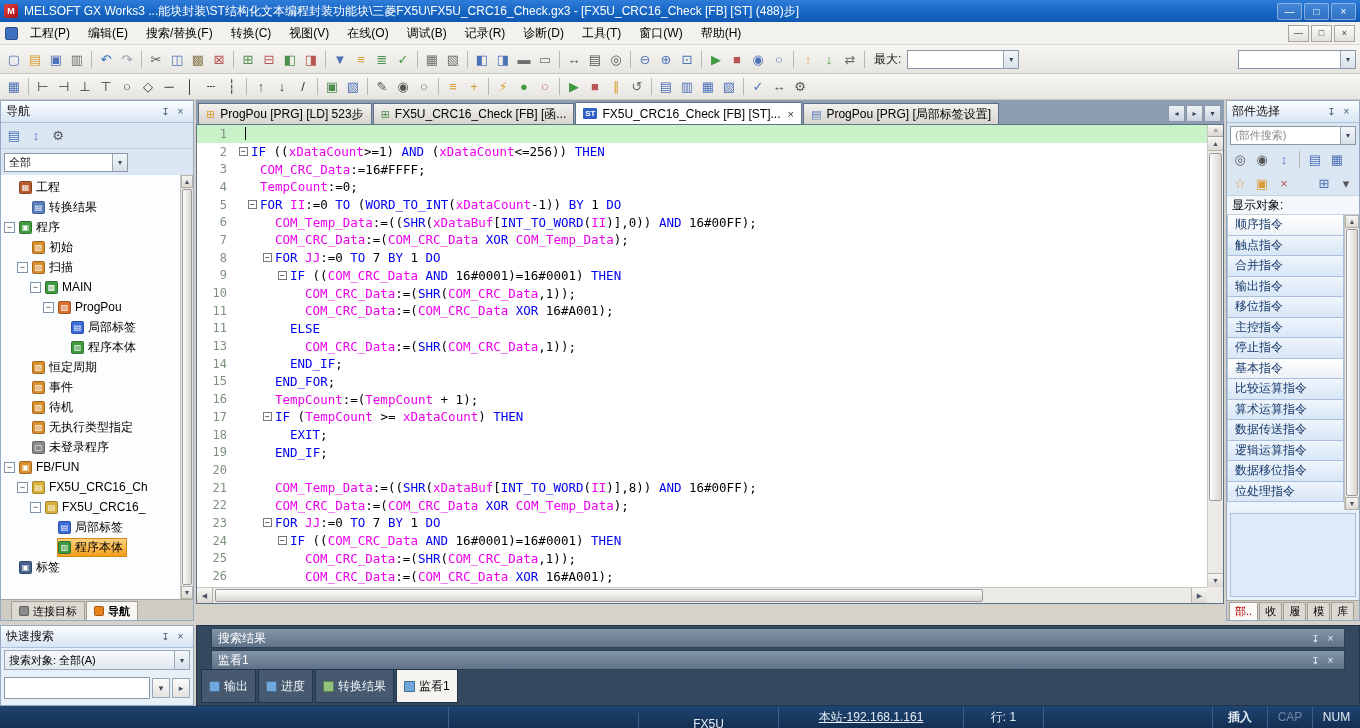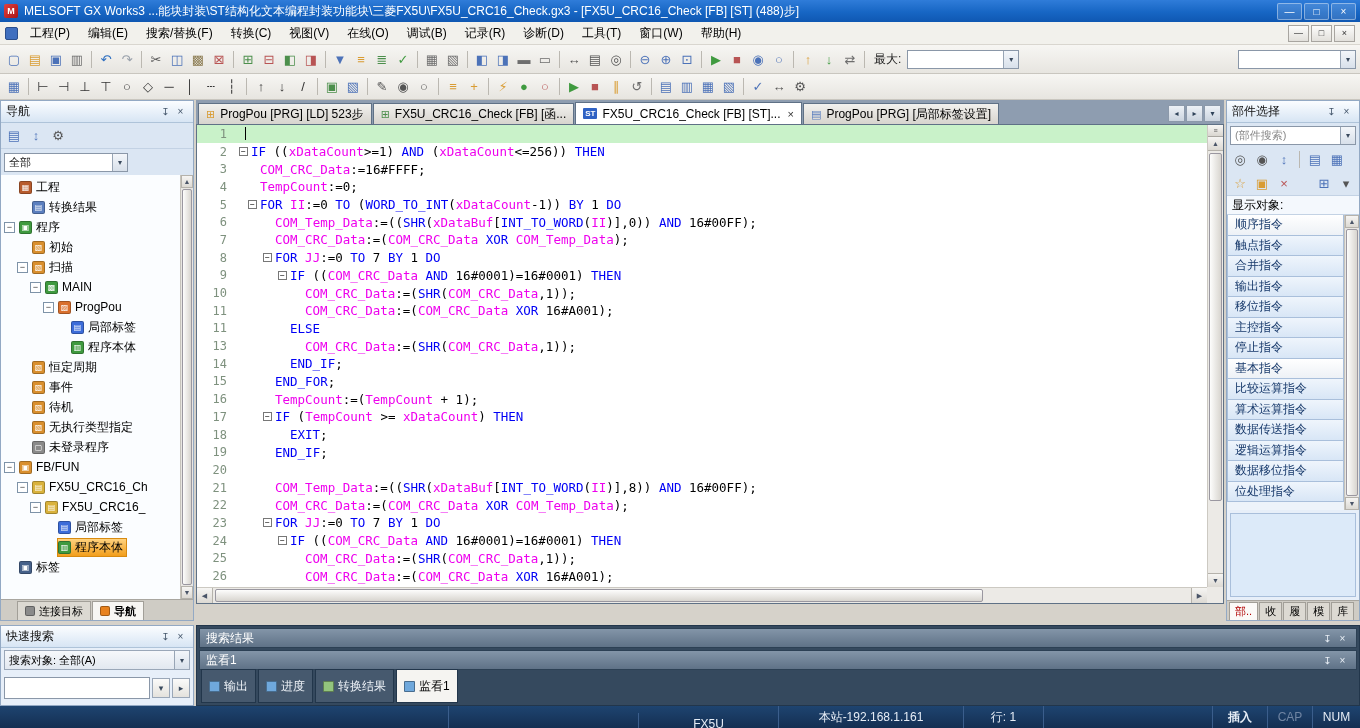--- a/index.html
+++ b/index.html
@@ -48,21 +48,21 @@
 .nav-tree{flex:1;overflow:hidden;padding-top:2px;}
 .tree-row{height:20px;display:flex;align-items:center;white-space:nowrap;}
 .tree-expand{width:11px;height:11px;border:1px solid #7E93A8;background:#fff;color:#333;font-size:9px;display:inline-flex;align-items:center;justify-content:center;margin-right:3px;flex:none;}
 .tree-expand-spacer{width:14px;flex:none;}
 .tree-inner{display:flex;align-items:center;gap:4px;padding:1px 4px 1px 1px;}
 .tree-inner.selected{background:linear-gradient(#FFD27E,#F29E1C);border:1px solid #D88A10;padding:0 3px 0 0;}
 .tree-icon{width:13px;height:13px;border-radius:2px;color:#fff;font-size:8px;display:inline-flex;align-items:center;justify-content:center;flex:none;border:1px solid rgba(0,0,0,0.25);}
 .nav-vscroll{width:13px;background:#E8E6E2;border-left:1px solid #C6C3BC;display:flex;flex-direction:column;align-items:stretch;flex:none;}
 .nv-arrow{height:13px;display:flex;align-items:center;justify-content:center;font-size:7px;color:#4A5568;background:linear-gradient(#F6F5F3,#DCD9D3);border:1px solid #B5B2AB;}
 .nv-thumb{flex:1;margin:1px;background:linear-gradient(90deg,#FDFDFC,#D8D5CF);border:1px solid #9A97A0;border-radius:2px;}
-.nav-bottom-tabs{height:21px;background:#CFCCC5;border-top:1px solid #A9A6A0;display:flex;align-items:flex-end;padding:1px 16px 0;gap:1px;flex:none;}
+.nav-bottom-tabs{height:21px;background:#CFCCC5;border-top:1px solid #A9A6A0;display:flex;align-items:flex-end;padding:1px 10px 0;gap:1px;flex:none;}
 .nav-tab{height:19px;display:flex;align-items:center;gap:4px;padding:0 7px;background:#DCD9D2;border:1px solid #A29F98;border-bottom:none;font-size:11px;white-space:nowrap;}
 .nav-tab.active{background:#F7F6F3;font-weight:bold;}
 .nav-tab-icon{width:10px;height:10px;border-radius:2px;border:1px solid rgba(0,0,0,0.3);flex:none;}
 
 
 .quick-search{position:absolute;left:0;top:625px;width:194px;height:81px;background:#E7EFF9;border:1px solid #93A9C4;display:flex;flex-direction:column;}
 .qs-target{height:20px;margin:2px 3px 0;background:linear-gradient(#F6F8FB,#E2E8F0);border:1px solid #9AA7B8;display:flex;align-items:center;justify-content:space-between;padding-left:4px;font-size:11px;}
 .qs-input-row{flex:1;display:flex;align-items:center;gap:2px;padding:3px;}
 .qs-input{flex:1;height:22px;background:#fff;border:1px solid #8A97A8;}
 .qs-btn{width:18px;height:20px;border:1px solid #9AA7B8;background:linear-gradient(#FBFBFA,#E4E2DD);display:flex;align-items:center;justify-content:center;font-size:9px;color:#3A4A5E;flex:none;}
@@ -117,35 +117,35 @@
 .part-row.header{background:linear-gradient(#FFFFFF,#EDF1F6);}
 .parts-scroll{width:15px;background:#E8E6E2;border-left:1px solid #C6C3BC;display:flex;flex-direction:column;flex:none;}
 .parts-scroll .nv-thumb{flex:1;}
 .parts-preview{flex:1;margin:3px;background:#DCEAF9;border:1px solid #A9BFDB;}
 .parts-tabs{height:20px;background:#CFCCC5;border-top:1px solid #A9A6A0;display:flex;align-items:flex-end;padding:1px 2px 0;gap:1px;flex:none;}
 .parts-tab{height:18px;padding:0 5px;display:flex;align-items:center;background:#DCD9D2;border:1px solid #A29F98;border-bottom:none;font-size:11px;white-space:nowrap;}
 .parts-tab.active{background:#FBFAF8;color:#B00000;}
 
 
 .bottom-dock{position:absolute;left:196px;top:625px;width:1164px;height:81px;background:#35495E;border:1px solid #22364B;}
-.dock-bar{height:20px;margin:2px 2px 0;background:linear-gradient(#8395A8,#5F7287);border:1px solid #2C4054;display:flex;align-items:center;padding:0 6px;color:#fff;}
+.dock-bar{height:20px;margin:2px 14px 0;background:linear-gradient(#8395A8,#5F7287);border:1px solid #2C4054;display:flex;align-items:center;padding:0 6px;color:#fff;}
 .dock-bar .ph-icon{color:#E8EEF5;}
 .dock-tabs{position:absolute;left:4px;bottom:2px;display:flex;gap:2px;}
 .dock-tab{height:19px;display:flex;align-items:center;gap:4px;padding:16px 7px;background:#46596E;border:1px solid #22364B;color:#F0F4F9;font-size:12px;white-space:nowrap;}
 .dock-tab.active{background:#F5F4F1;color:#000;}
 .dock-tab-icon{width:11px;height:11px;border-radius:1px;border:1px solid rgba(0,0,0,0.35);flex:none;}
 
 
 .statusbar{position:absolute;left:0;top:706px;width:1360px;height:22px;background:linear-gradient(#1E4470,#142F52);color:#E6EDF6;display:flex;align-items:center;}
 .status-cell{height:100%;display:flex;align-items:center;justify-content:center;border-left:1px solid #3B5E8C;white-space:nowrap;overflow:hidden;}
 .status-cell:first-child{border-left:none;}
 .status-cell:nth-child(1){width:448px;}
 .status-cell:nth-child(2){width:190px;}
 .status-cell:nth-child(3){width:140px;margin-top:13px;}
-.status-cell:nth-child(4){width:185px;}
+.status-cell:nth-child(4){width:185px;text-decoration:underline;}
 .status-cell:nth-child(5){width:80px;}
 .status-cell:nth-child(6){flex:1;}
 .status-cell:nth-child(7){width:55px;font-weight:bold;}
 .status-cell:nth-child(8){width:45px;}
 .status-cell:nth-child(9){width:48px;}
 .status-cell.dim{color:#7085A3;}
 
 .splitter{position:absolute;top:100px;height:521px;width:2px;background:transparent;}
 </style>
 </head>

